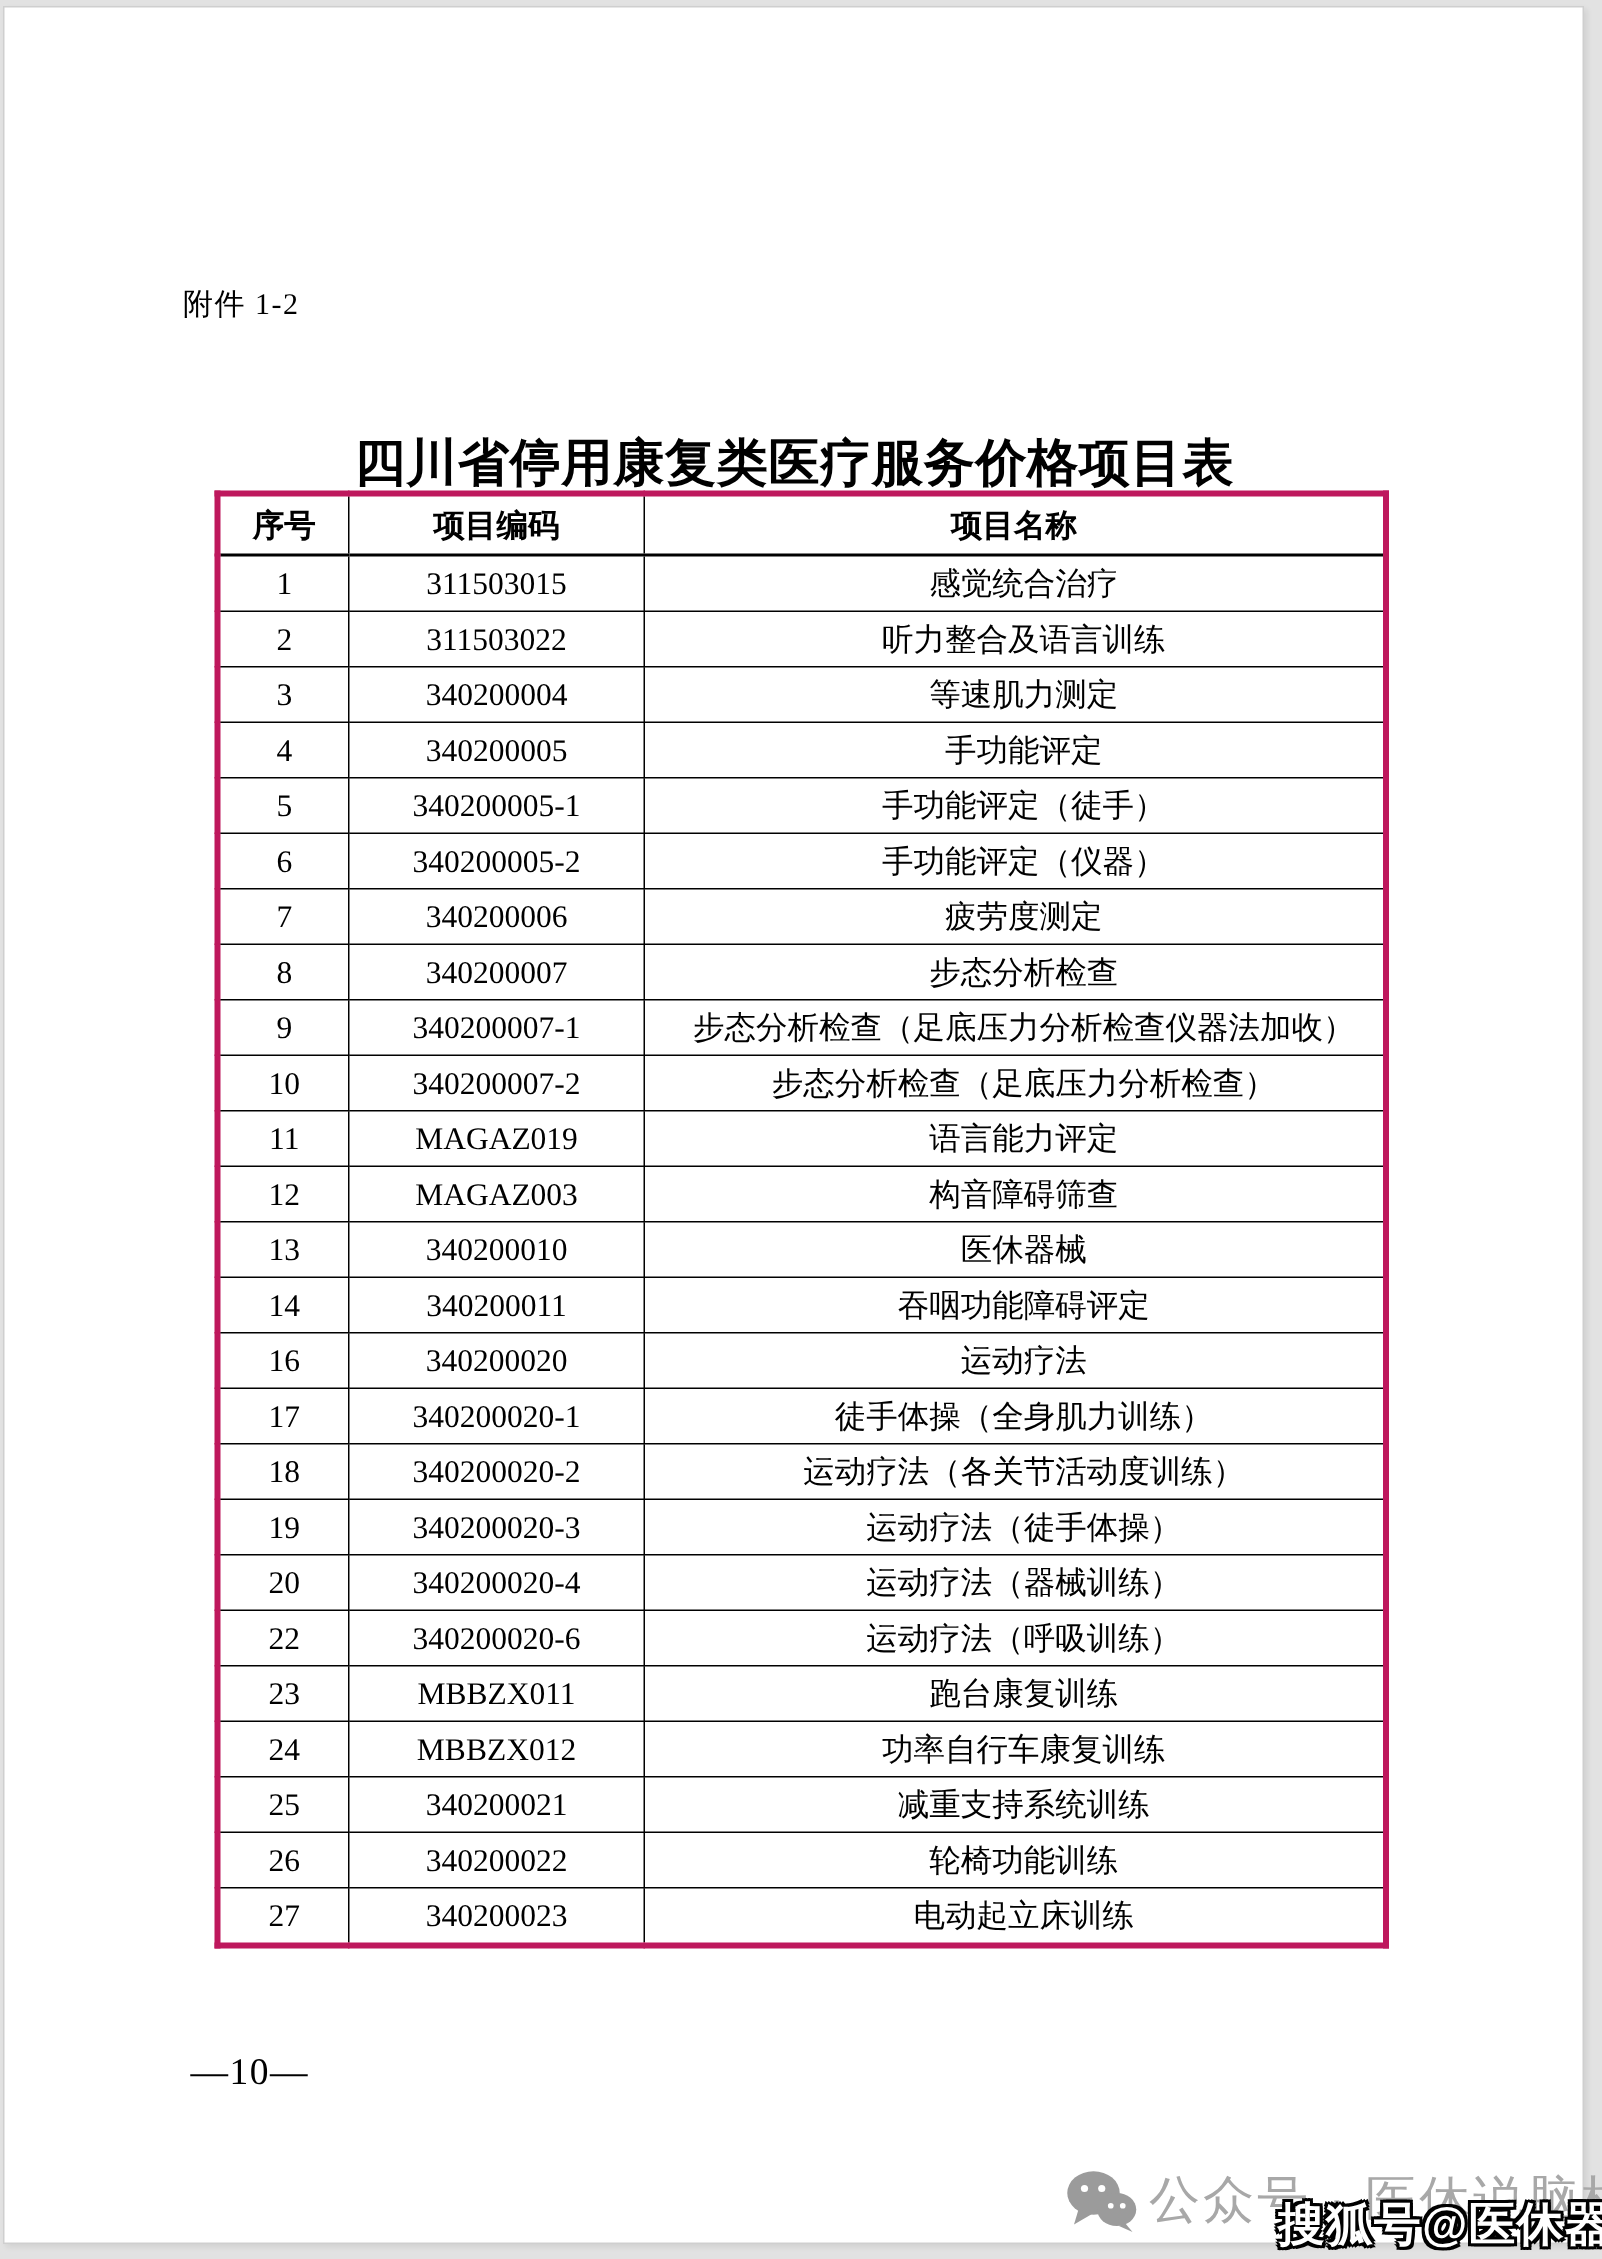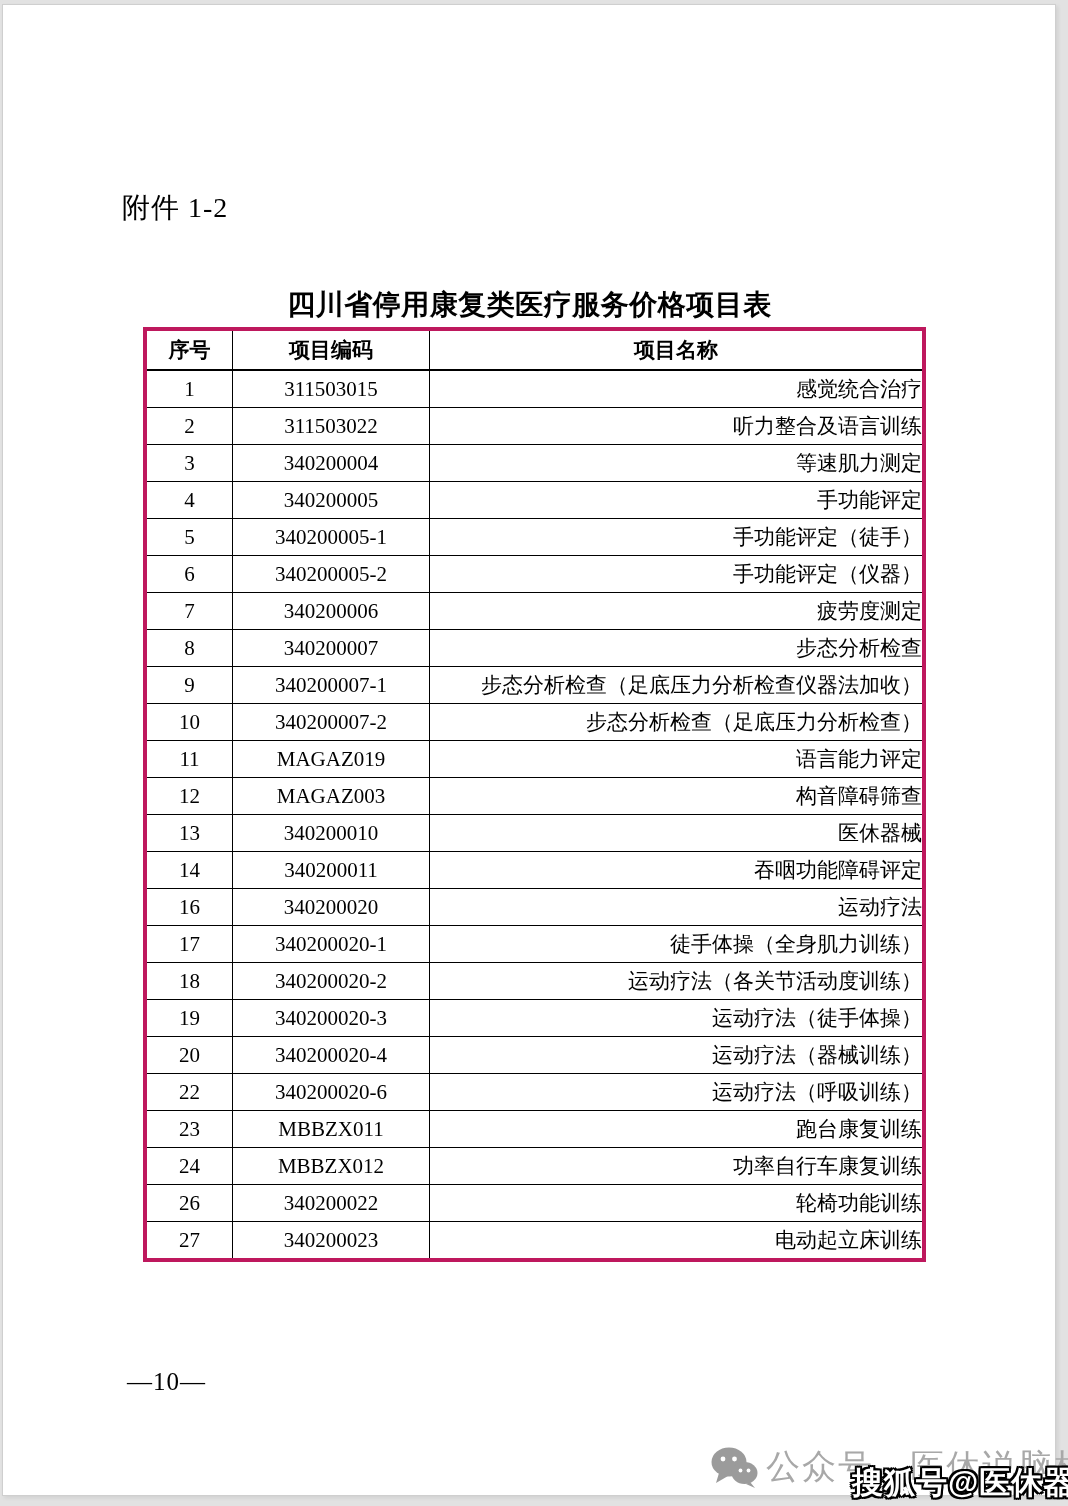--- a/index.html
+++ b/index.html
@@ -13,25 +13,25 @@
   }
   .page{
     position:absolute;left:2px;top:4px;
     width:1052px;height:1490px;
     background:#ffffff;
     border:1px solid #cfcfcf;
     box-shadow:2px 2px 4px rgba(0,0,0,0.08);
   }
   .attachment-label{
     position:absolute;left:122px;top:189px;
-    font-size:28px;letter-spacing:1px;
+    font-size:20px;letter-spacing:1px;
   }
   .doc-title{
     position:absolute;left:143px;top:286px;width:773px;
-    text-align:center;font-size:28px;font-weight:bold;
+    text-align:center;font-size:34px;font-weight:bold;
     letter-spacing:0.5px;white-space:nowrap;
   }
   table.price-table{
     position:absolute;left:143px;top:327px;
     width:773px;
     border-collapse:collapse;
     table-layout:fixed;
     font-size:21px;
   }
   .price-table th,.price-table td{
@@ -45,21 +45,21 @@
   }
   .price-table thead th{
     height:38px;
     font-weight:bold;
     border-width:2px 1.6px 2px 1.6px;
   }
   .price-table{border:4px solid #be185d;}
   .col-index{width:85px;}
   .col-code{width:196px;}
   .col-name{width:492px;text-align:left;padding-left:13px;}
-  .price-table td.col-name{text-align:right;padding-left:13px;}
+  .price-table td.col-name{text-align:center;padding-left:13px;}
   .page-number{
     position:absolute;left:127px;top:1368px;
     font-size:25px;letter-spacing:1px;
   }
   .watermark-icon{
     position:absolute;left:710px;top:1446px;
     width:48px;height:42px;
   }
   .watermark-account{
     position:absolute;left:766px;top:1444px;
@@ -203,20 +203,25 @@
         <td class="col-index">23</td>
         <td class="col-code">MBBZX011</td>
         <td class="col-name">跑台康复训练</td>
       </tr>
       <tr>
         <td class="col-index">24</td>
         <td class="col-code">MBBZX012</td>
         <td class="col-name">功率自行车康复训练</td>
       </tr>
       <tr>
+        <td class="col-index">25</td>
+        <td class="col-code">340200021</td>
+        <td class="col-name">减重支持系统训练</td>
+      </tr>
+      <tr>
         <td class="col-index">26</td>
         <td class="col-code">340200022</td>
         <td class="col-name">轮椅功能训练</td>
       </tr>
       <tr>
         <td class="col-index">27</td>
         <td class="col-code">340200023</td>
         <td class="col-name">电动起立床训练</td>
       </tr>
     </tbody>

